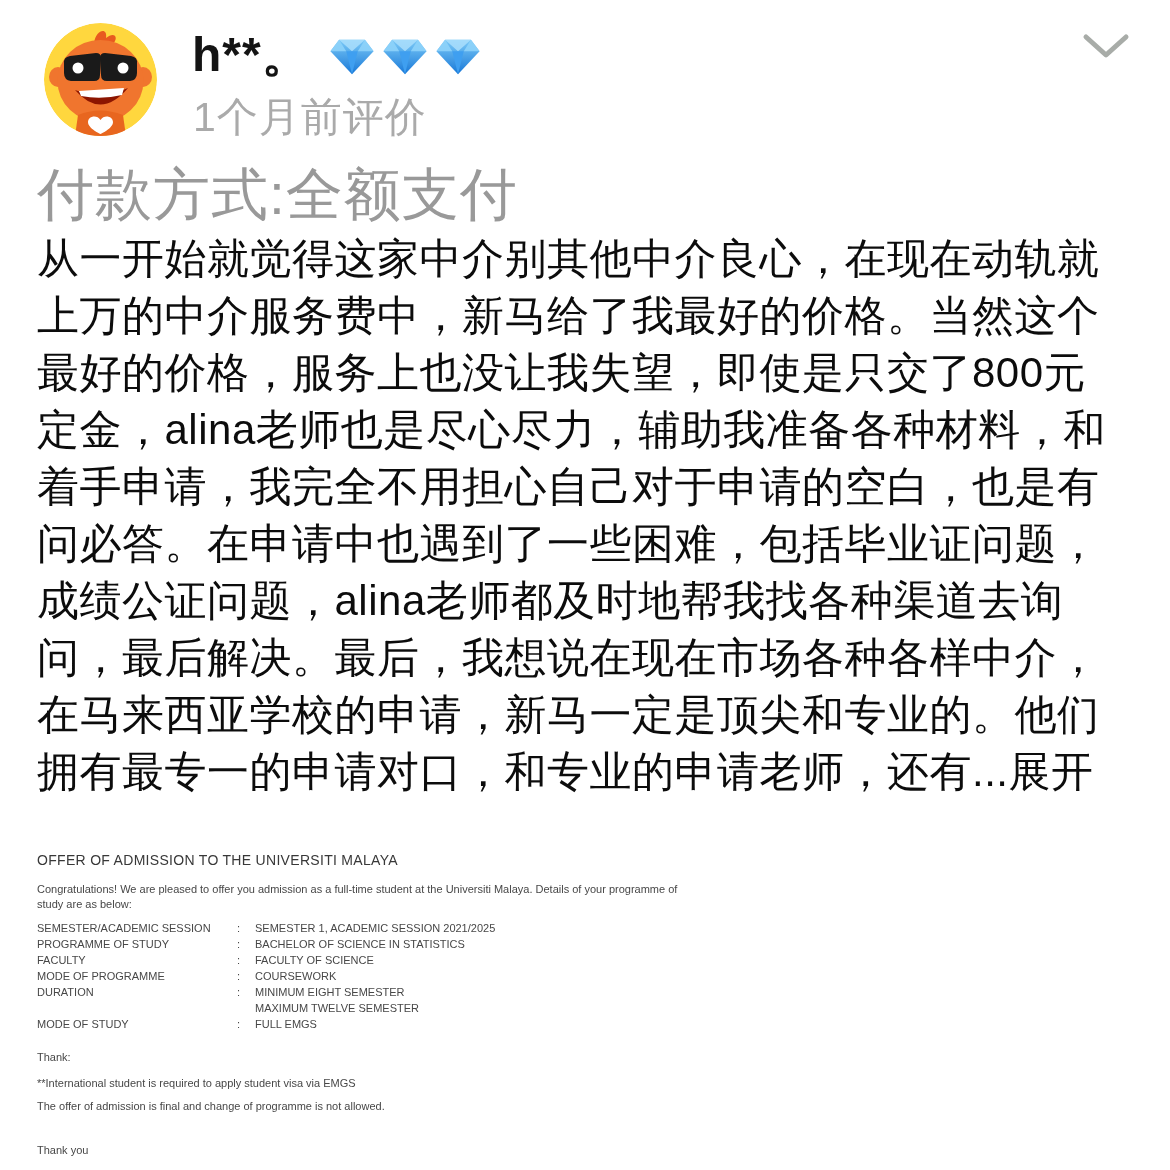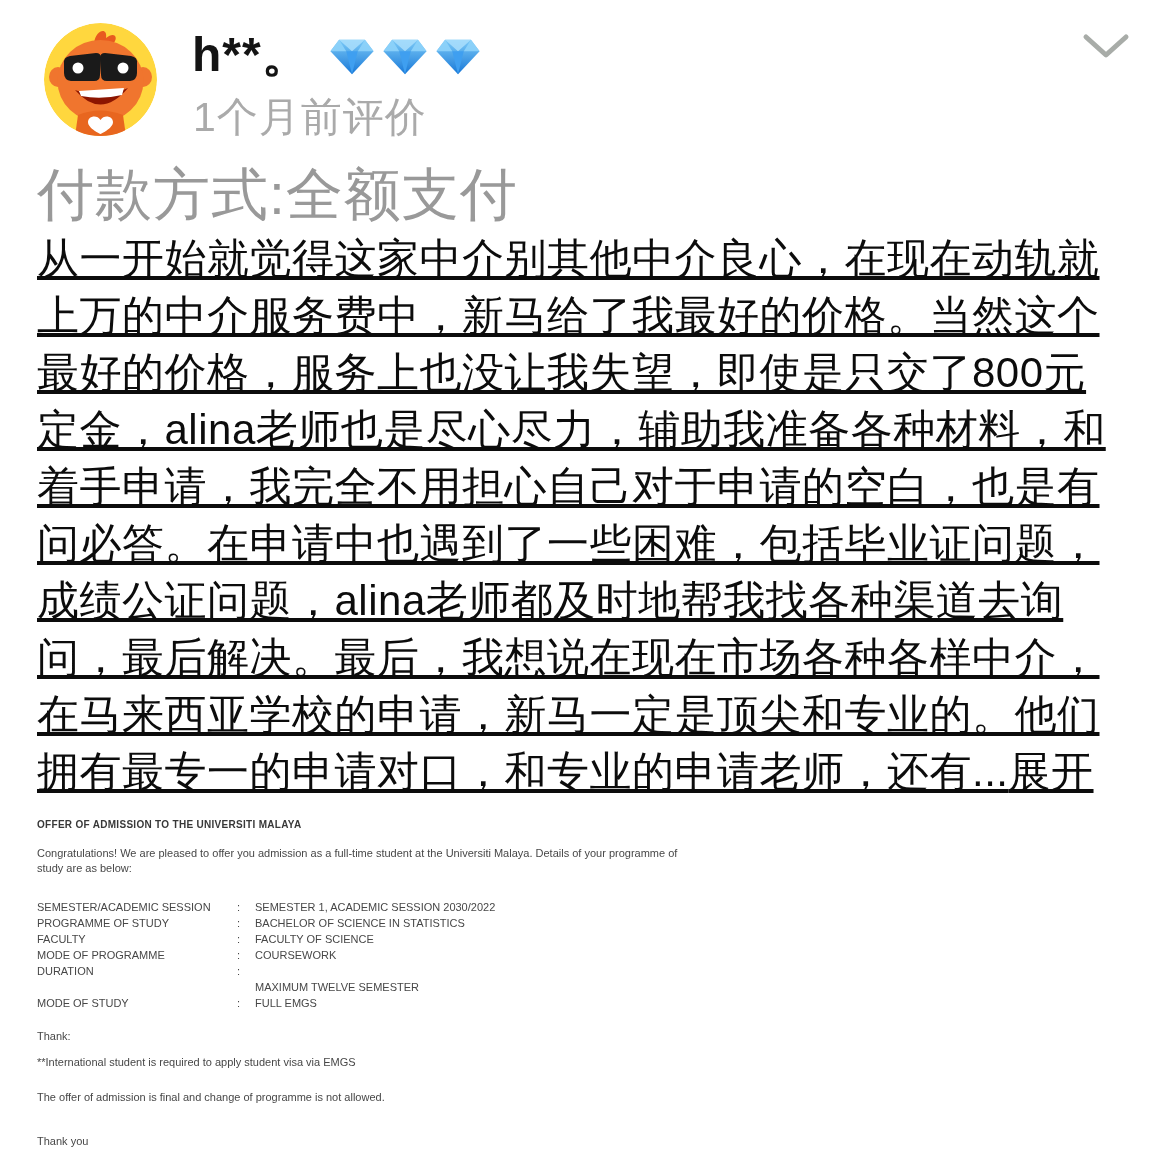--- a/index.html
+++ b/index.html
@@ -33,40 +33,40 @@
   .chevron { position:absolute; left:1082px; top:33px; cursor:pointer; }
 
   
   .payment-method {
     position:absolute; left:37px; top:157px;
     font-size:57px; color:#999999; letter-spacing:1px;
   }
   .review-body {
     position:absolute; left:37px; top:230px; width:1082px;
     font-size:42px; line-height:57px; color:#0c0c0c;
-    letter-spacing:0.5px; word-break:break-word;text-decoration:underline;
+    letter-spacing:0.5px; word-break:break-word;
   }
   .expand-link { color:#0c0c0c; cursor:pointer; white-space:nowrap; }
 
   
   .document {
     position:absolute; left:37px; top:818px; width:652px;
     color:#474747; font-size:11px; line-height:13px;
     filter:blur(0.35px); cursor:pointer;
   }
-  .doc-title { font-weight:700; font-size:10px; color:#383838; letter-spacing:0.3px; }
+  .doc-title { font-weight:400; font-size:14px; color:#383838; letter-spacing:0.3px;margin-top:36px; }
   .doc-intro { margin-top:15px; line-height:15px; width:648px; }
-  .doc-table { margin-top:23px; }
+  .doc-table { margin-top:8px; }
   .doc-row { display:flex; line-height:16px; }
   .doc-label { width:200px; flex:0 0 200px; }
   .doc-colon { width:18px; flex:0 0 18px; text-align:left; }
   .doc-value { flex:1; }
   .doc-value-cont { margin-left:218px; line-height:16px; }
   .doc-notes-heading { margin-top:19px; }
-  .doc-note { margin-top:22px; }
+  .doc-note { margin-top:10px; }
   .doc-note.first { margin-top:13px; }
   .doc-closing { margin-top:31px; }
 </style>
 </head>
 <body>
 
 <svg width="0" height="0" style="position:absolute">
   <defs>
     <linearGradient id="gem" x1="0" y1="0" x2="0" y2="1">
       <stop offset="0" stop-color="#7ccaf7"></stop>
@@ -135,40 +135,41 @@
   <div class="review-body"><span>从一开始就觉得这家中介别其他中介良心，在现在动轨就上万的中介服务费中，新马给了我最好的价格。当然这个最好的价格，服务上也没让我失望，即使是只交了800元定金，alina老师也是尽心尽力，辅助我准备各种材料，和着手申请，我完全不用担心自己对于申请的空白，也是有问必答。在申请中也遇到了一些困难，包括毕业证问题，成绩公证问题，alina老师都及时地帮我找各种渠道去询问，最后解决。最后，我想说在现在市场各种各样中介，在马来西亚学校的申请，新马一定是顶尖和专业的。他们拥有最专一的申请对口，和专业的申请老师，还有...</span><span class="expand-link">展开</span></div>
 
   <div class="document">
     <div class="doc-title">OFFER OF ADMISSION TO THE UNIVERSITI MALAYA</div>
     <div class="doc-intro">Congratulations! We are pleased to offer you admission as a full-time student at the Universiti Malaya. Details of your programme of study are as below:</div>
 
     <div class="doc-table">
       <div class="doc-row">
         <span class="doc-label">SEMESTER/ACADEMIC SESSION</span>
           <span class="doc-colon">:</span>
-          <span class="doc-value">SEMESTER 1, ACADEMIC SESSION 2030/2022</span>
+          <span class="doc-value">SEMESTER 1, ACADEMIC SESSION 2021/2025</span>
       </div>
       <div class="doc-row">
         <span class="doc-label">PROGRAMME OF STUDY</span>
           <span class="doc-colon">:</span>
           <span class="doc-value">BACHELOR OF SCIENCE IN STATISTICS</span>
       </div>
       <div class="doc-row">
         <span class="doc-label">FACULTY</span>
           <span class="doc-colon">:</span>
           <span class="doc-value">FACULTY OF SCIENCE</span>
       </div>
       <div class="doc-row">
         <span class="doc-label">MODE OF PROGRAMME</span>
           <span class="doc-colon">:</span>
           <span class="doc-value">COURSEWORK</span>
       </div>
       <div class="doc-row">
         <span class="doc-label">DURATION</span>
           <span class="doc-colon">:</span>
+          <span class="doc-value">MINIMUM EIGHT SEMESTER</span>
       </div>
       <div class="doc-value-cont">MAXIMUM TWELVE SEMESTER</div>
       <div class="doc-row">
         <span class="doc-label">MODE OF STUDY</span>
           <span class="doc-colon">:</span>
           <span class="doc-value">FULL EMGS</span>
       </div>
     </div>
 
     <div class="doc-notes-heading">Thank:</div>

